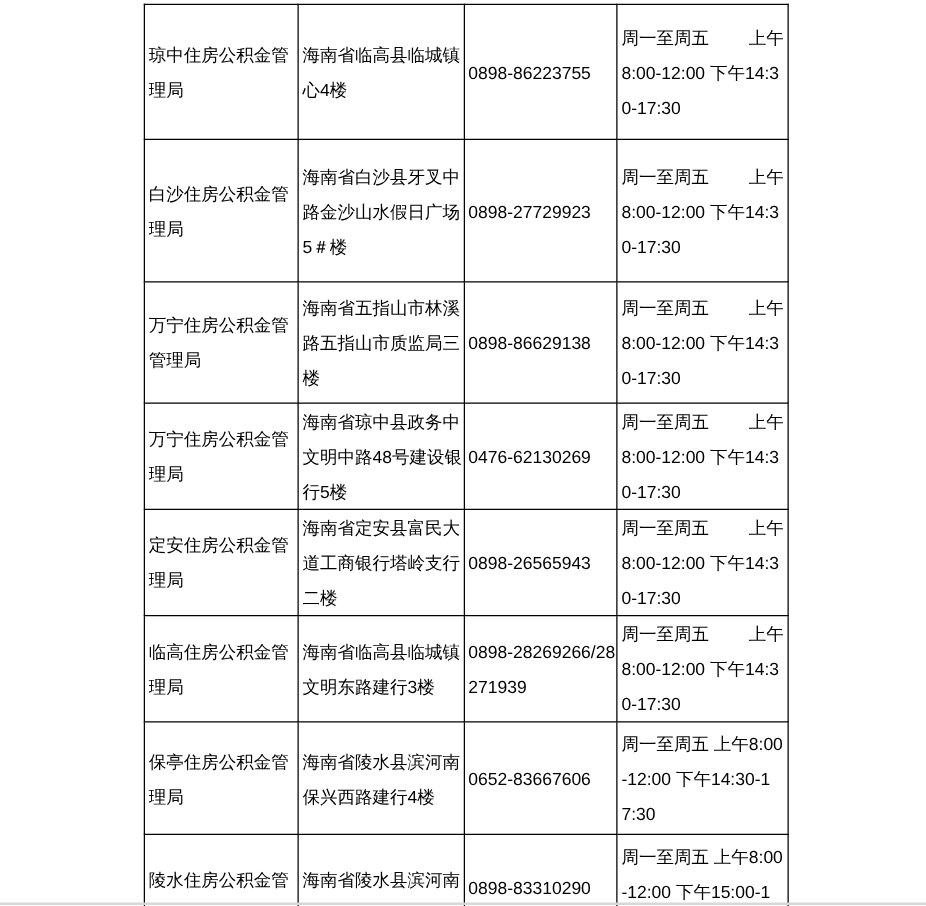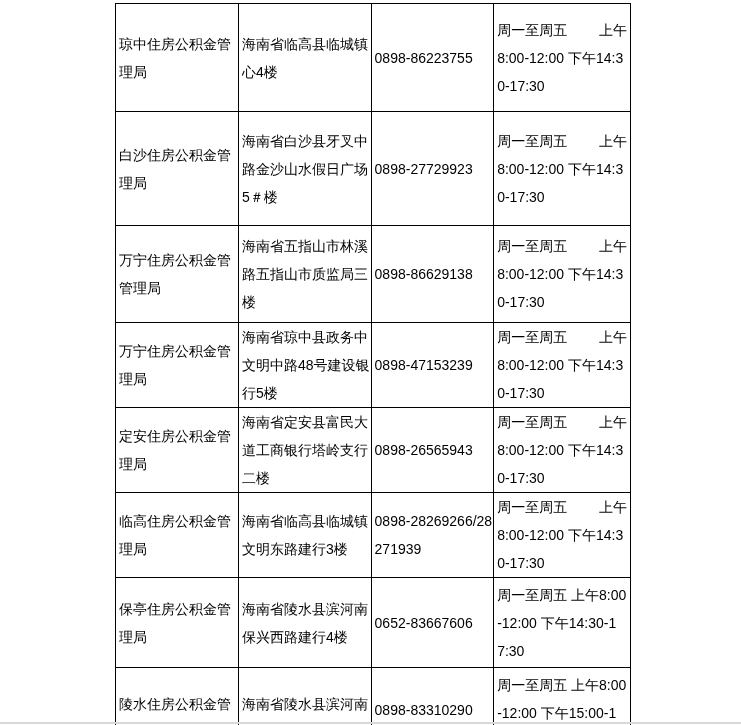--- a/index.html
+++ b/index.html
@@ -99,21 +99,21 @@
         <td class="cell-hours">周一至周五　　 上午
 8:00-12:00 下午14:3
 0-17:30</td>
       </tr>
       <tr class="row-4">
         <td class="cell-name">万宁住房公积金管
 理局</td>
         <td class="cell-address">海南省琼中县政务中
 文明中路48号建设银
 行5楼</td>
-        <td class="cell-phone">0898-47153239</td>
+        <td class="cell-phone">0476-62130269</td>
         <td class="cell-hours">周一至周五　　 上午
 8:00-12:00 下午14:3
 0-17:30</td>
       </tr>
       <tr class="row-5">
         <td class="cell-name">定安住房公积金管
 理局</td>
         <td class="cell-address">海南省定安县富民大
 道工商银行塔岭支行
 二楼</td>

